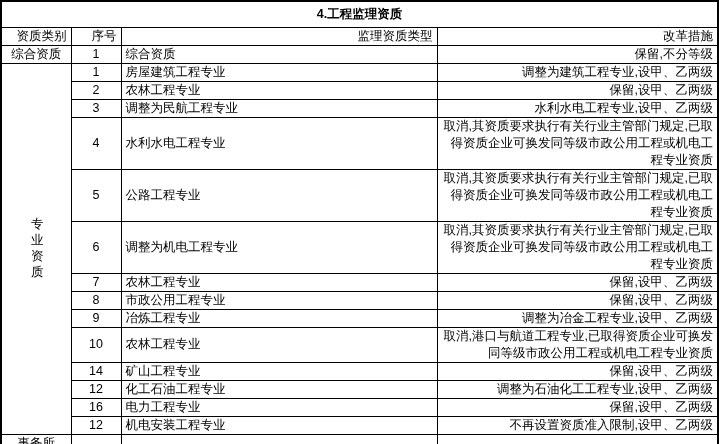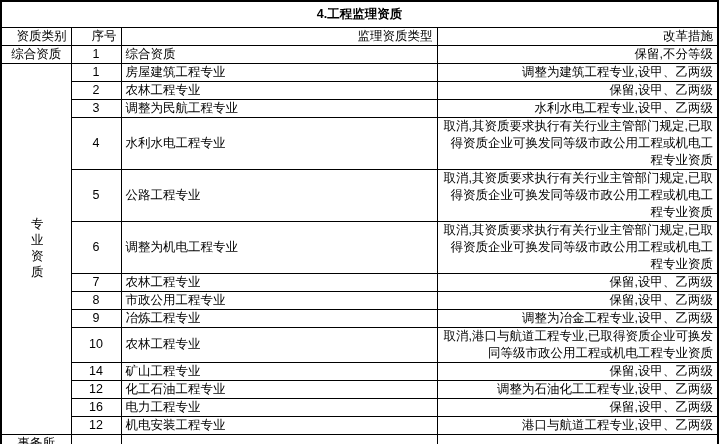--- a/index.html
+++ b/index.html
@@ -163,21 +163,21 @@
         <td class="c-meas">调整为石油化工工程专业,设甲、乙两级</td>
       </tr>
       <tr class="h16">
         <td class="c-no">16</td>
         <td class="c-type">电力工程专业</td>
         <td class="c-meas">保留,设甲、乙两级</td>
       </tr>
       <tr class="h17">
         <td class="c-no">12</td>
         <td class="c-type">机电安装工程专业</td>
-        <td class="c-meas">港口与航道工程专业,设甲、乙两级</td>
+        <td class="c-meas">不再设置资质准入限制,设甲、乙两级</td>
       </tr>
 
       <tr class="h33">
         <td class="wrapcat"><span class="wchars">事务所资质</span></td>
         <td class="c-no">1</td>
         <td class="c-type">不分专业、等级</td>
         <td class="c-meas">取消</td>
       </tr>
     </tbody>
   </table>

